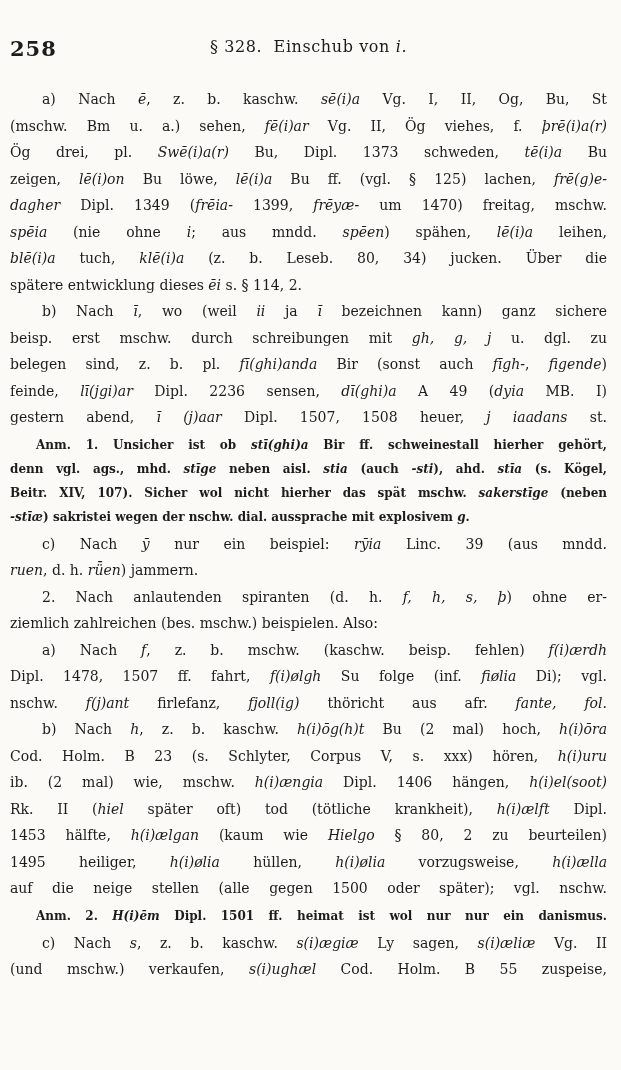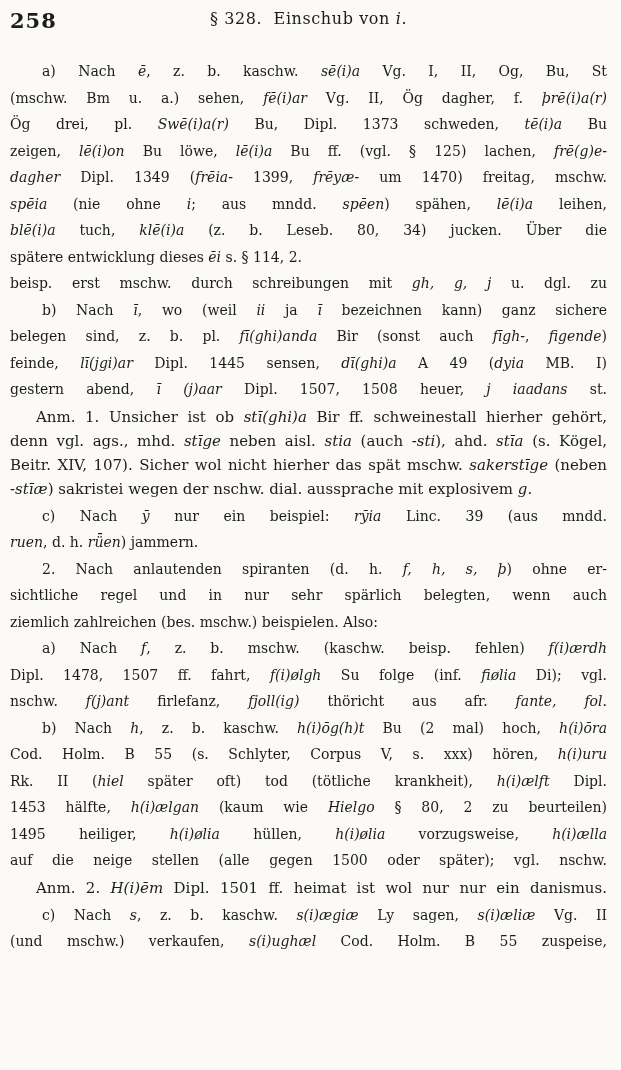--- a/index.html
+++ b/index.html
@@ -3,86 +3,86 @@
 <meta charset="utf-8">
 <style>
   :root { --paper:#fbfaf7; --ink:#1c1c1c; }
   * { box-sizing:border-box; }
   html,body { margin:0; padding:0; }
   body {
     width:621px; height:1070px; overflow:hidden;
     background:var(--paper); color:var(--ink);
     font-family:"DejaVu Serif","Liberation Serif",serif;
   }
-  .page { width:621px; height:928px; padding:8px 14px 0 10px; position:relative; }
+  .page { width:621px; height:928px; padding:8px 14px 0 10px; position:relative;margin-top:28px; }
   .page-header { position:relative; height:30px; margin-bottom:20px; }
   .page-number { font-size:21px; font-weight:bold; letter-spacing:1px; }
   .running-title {
     position:absolute; left:50%; top:1px; transform:translateX(-50%);
     font-size:16px; letter-spacing:0.6px; white-space:nowrap;
   }
   .running-title em { font-style:italic; }
   .para { margin:0; }
   .para.main { font-size:14px; line-height:26.5px; }
-  .para.anm  { font-size:15px; line-height:24px; margin:2px 0; }
+  .para.anm  { font-size:12px; line-height:24px; margin:2px 0;font-weight:bold; }
   .line { text-align:justify; text-align-last:justify; white-space:nowrap; }
   .line.last { text-align-last:left; }
   .para.main .line.indent { padding-left:32px; }
   .para.anm  .line.indent { padding-left:26px; }
   .it { font-style:italic; }
 </style>
 </head>
 <body>
 
 <div class="page">
   <div class="page-header">
     <span class="page-number">258</span>
     <span class="running-title"><span>§ 328.</span>&nbsp;&nbsp;<span>Einschub von </span><em>i.</em></span>
   </div>
   <div>
       <div class="para main">
         <div class="line indent"><span>a) Nach </span><span class="it">ē</span><span>, z. b. kaschw. </span><span class="it">sē(i)a</span><span> Vg. I, II, Og, Bu, St</span></div>
-        <div class="line"><span>(mschw. Bm u. a.) sehen, </span><span class="it">fē(i)ar</span><span> Vg. II, Ög dagher, f. </span><span class="it">þrē(i)a(r)</span></div>
+        <div class="line"><span>(mschw. Bm u. a.) sehen, </span><span class="it">fē(i)ar</span><span> Vg. II, Ög viehes, f. </span><span class="it">þrē(i)a(r)</span></div>
         <div class="line"><span>Ög drei, pl. </span><span class="it">Swē(i)a(r)</span><span> Bu, Dipl. 1373 schweden, </span><span class="it">tē(i)a</span><span> Bu</span></div>
         <div class="line"><span>zeigen, </span><span class="it">lē(i)on</span><span> Bu löwe, </span><span class="it">lē(i)a</span><span> Bu ff. (vgl. § 125) lachen, </span><span class="it">frē(g)e-</span></div>
         <div class="line"><span class="it">dagher</span><span> Dipl. 1349 (</span><span class="it">frēia-</span><span> 1399, </span><span class="it">frēyæ-</span><span> um 1470) freitag, mschw.</span></div>
         <div class="line"><span class="it">spēia</span><span> (nie ohne </span><span class="it">i</span><span>; aus mndd. </span><span class="it">spēen</span><span>) spähen, </span><span class="it">lē(i)a</span><span> leihen,</span></div>
         <div class="line"><span class="it">blē(i)a</span><span> tuch, </span><span class="it">klē(i)a</span><span> (z. b. Leseb. 80, 34) jucken. Über die</span></div>
         <div class="line last"><span>spätere entwicklung dieses </span><span class="it">ēi</span><span> s. § 114, 2.</span></div>
       </div>
       <div class="para main">
+        <div class="line indent"><span>b) Nach </span><span class="it">ī</span><span>, wo (weil </span><span class="it">ii</span><span> ja </span><span class="it">ī</span><span> bezeichnen kann) ganz sichere</span></div>
         <div class="line"><span>beisp. erst mschw. durch schreibungen mit </span><span class="it">gh, g, j</span><span> u. dgl. zu</span></div>
-        <div class="line indent"><span>b) Nach </span><span class="it">ī</span><span>, wo (weil </span><span class="it">ii</span><span> ja </span><span class="it">ī</span><span> bezeichnen kann) ganz sichere</span></div>
         <div class="line"><span>belegen sind, z. b. pl. </span><span class="it">fī(ghi)anda</span><span> Bir (sonst auch </span><span class="it">fīgh-</span><span>, </span><span class="it">figende</span><span>)</span></div>
-        <div class="line"><span>feinde, </span><span class="it">lī(jgi)ar</span><span> Dipl. 1445 sensen, </span><span class="it">dī(ghi)a</span><span> A 49 (</span><span class="it">dyia</span><span> MB. I)</span></div>
+        <div class="line"><span>feinde, </span><span class="it">lī(jgi)ar</span><span> Dipl. 2236 sensen, </span><span class="it">dī(ghi)a</span><span> A 49 (</span><span class="it">dyia</span><span> MB. I)</span></div>
         <div class="line"><span>gestern abend, </span><span class="it">ī (j)aar</span><span> Dipl. 1507, 1508 heuer, </span><span class="it">j iaadans</span><span> st.</span></div>
       </div>
       <div class="para anm">
         <div class="line indent"><span>Anm. 1. Unsicher ist ob </span><span class="it">stī(ghi)a</span><span> Bir ff. schweinestall hierher gehört,</span></div>
         <div class="line"><span>denn vgl. ags., mhd. </span><span class="it">stīge</span><span> neben aisl. </span><span class="it">stia</span><span> (auch </span><span class="it">-sti</span><span>), ahd. </span><span class="it">stīa</span><span> (s. Kögel,</span></div>
         <div class="line"><span>Beitr. XIV, 107). Sicher wol nicht hierher das spät mschw. </span><span class="it">sakerstīge</span><span> (neben</span></div>
         <div class="line last"><span class="it">-stīæ</span><span>) sakristei wegen der nschw. dial. aussprache mit explosivem </span><span class="it">g</span><span>.</span></div>
       </div>
       <div class="para main">
         <div class="line indent"><span>c) Nach </span><span class="it">ȳ</span><span> nur ein beispiel: </span><span class="it">rȳia</span><span> Linc. 39 (aus mndd.</span></div>
         <div class="line last"><span class="it">ruen</span><span>, d. h. </span><span class="it">rǖen</span><span>) jammern.</span></div>
       </div>
       <div class="para main">
         <div class="line indent"><span>2. Nach anlautenden spiranten (d. h. </span><span class="it">f, h, s, þ</span><span>) ohne er-</span></div>
-        <div class="line"><span>sichtliche regel und in nur sehr spärlich belegten, wenn auch</span></div>
         <div class="line last"><span>ziemlich zahlreichen (bes. mschw.) beispielen. Also:</span></div>
       </div>
       <div class="para main">
         <div class="line indent"><span>a) Nach </span><span class="it">f</span><span>, z. b. mschw. (kaschw. beisp. fehlen) </span><span class="it">f(i)ærdh</span></div>
         <div class="line"><span>Dipl. 1478, 1507 ff. fahrt, </span><span class="it">f(i)ølgh</span><span> Su folge (inf. </span><span class="it">fiølia</span><span> Di); vgl.</span></div>
         <div class="line"><span>nschw. </span><span class="it">f(j)ant</span><span> firlefanz, </span><span class="it">fjoll(ig)</span><span> thöricht aus afr. </span><span class="it">fante, fol</span><span>.</span></div>
       </div>
       <div class="para main">
         <div class="line indent"><span>b) Nach </span><span class="it">h</span><span>, z. b. kaschw. </span><span class="it">h(i)ōg(h)t</span><span> Bu (2 mal) hoch, </span><span class="it">h(i)ōra</span></div>
-        <div class="line"><span>Cod. Holm. B 55 (s. Schlyter, Corpus V, s. xxx) hören, </span><span class="it">h(i)uru</span></div>
+        <div class="line"><span>Cod. Holm. B 23 (s. Schlyter, Corpus V, s. xxx) hören, </span><span class="it">h(i)uru</span></div>
+        <div class="line"><span>ib. (2 mal) wie, mschw. </span><span class="it">h(i)ængia</span><span> Dipl. 1406 hängen, </span><span class="it">h(i)el(soot)</span></div>
         <div class="line"><span>Rk. II (</span><span class="it">hiel</span><span> später oft) tod (tötliche krankheit), </span><span class="it">h(i)ælft</span><span> Dipl.</span></div>
         <div class="line"><span>1453 hälfte, </span><span class="it">h(i)ælgan</span><span> (kaum wie </span><span class="it">Hielgo</span><span> § 80, 2 zu beurteilen)</span></div>
         <div class="line"><span>1495 heiliger, </span><span class="it">h(i)ølia</span><span> hüllen, </span><span class="it">h(i)ølia</span><span> vorzugsweise, </span><span class="it">h(i)ælla</span></div>
         <div class="line"><span>auf die neige stellen (alle gegen 1500 oder später); vgl. nschw.</span></div>
       </div>
       <div class="para anm">
         <div class="line indent"><span>Anm. 2. </span><span class="it">H(i)ēm</span><span> Dipl. 1501 ff. heimat ist wol nur nur ein danismus.</span></div>
       </div>
       <div class="para main">
         <div class="line indent"><span>c) Nach </span><span class="it">s</span><span>, z. b. kaschw. </span><span class="it">s(i)ægiæ</span><span> Ly sagen, </span><span class="it">s(i)æliæ</span><span> Vg. II</span></div>

